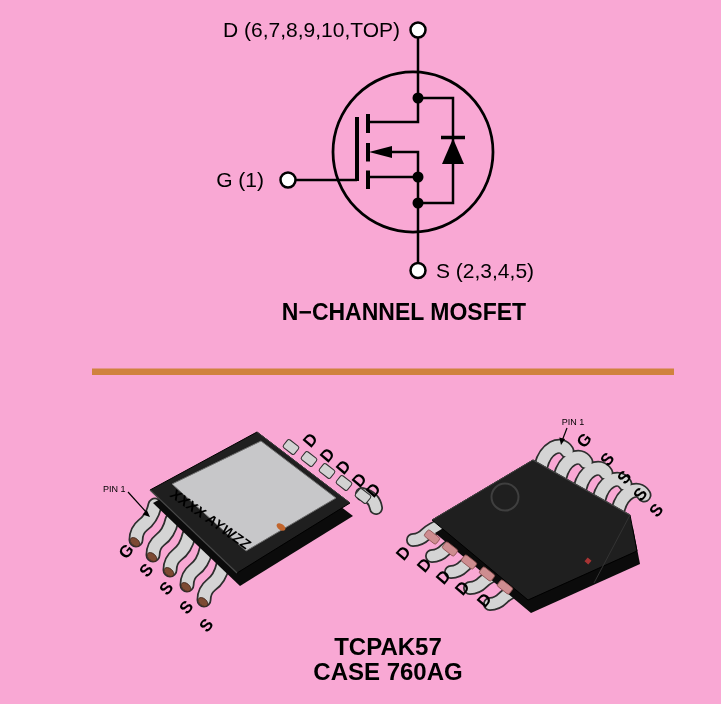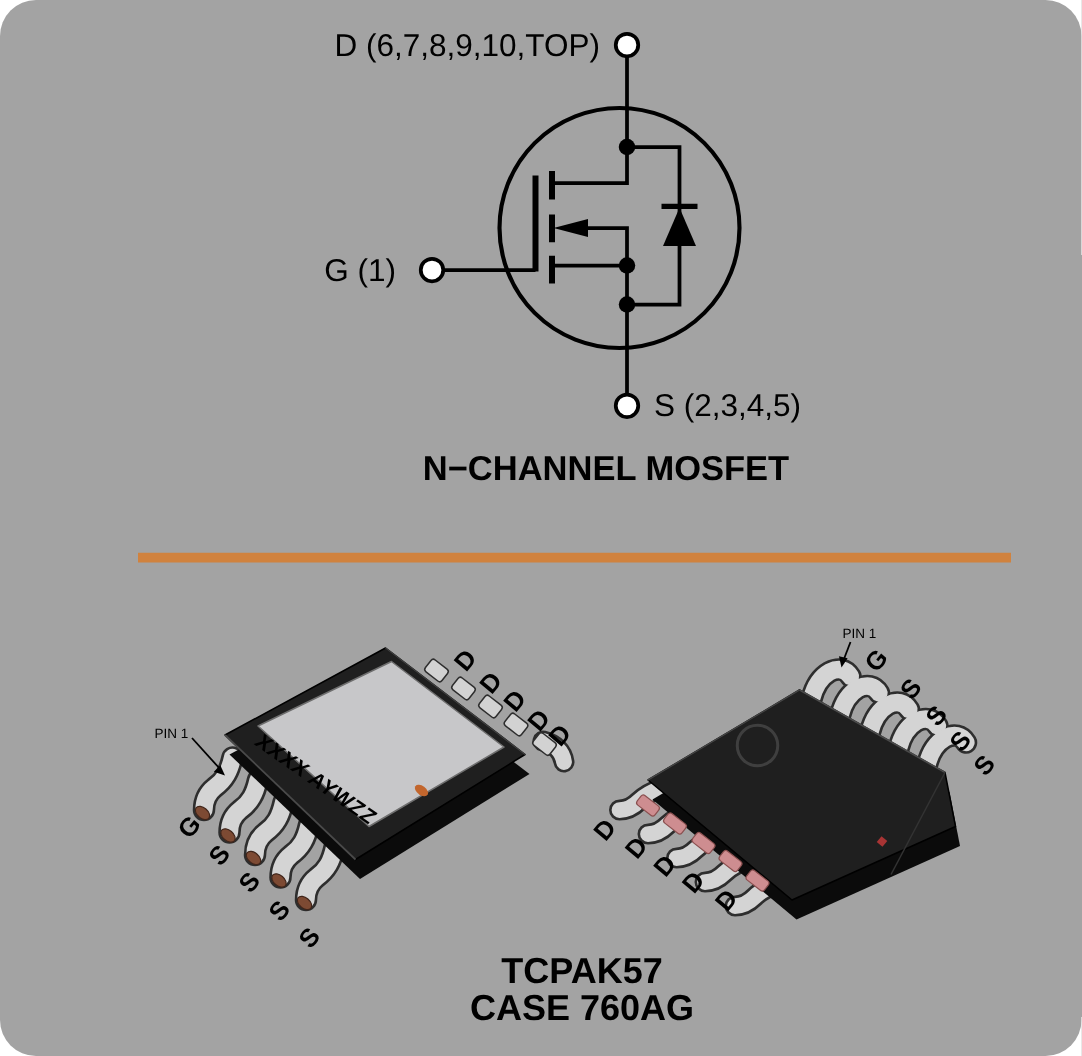--- a/index.html
+++ b/index.html
@@ -1,16 +1,16 @@
 <!DOCTYPE html>
 <html><head>
 <meta charset="utf-8">
 <style>
   html,body{margin:0;padding:0;background:#ffffff;}
-  .page{position:relative;width:721px;height:704px;background:#a3a3a3;overflow:hidden;border-radius:24px;}
+  .page{position:relative;width:721px;height:704px;background:#f9a8d4;overflow:hidden;}
   svg{font-family:"Liberation Sans",sans-serif;}
   svg text{fill:#000;}
   .sch-line{stroke:#000;stroke-width:2.5;fill:none;}
   .sch-thick{stroke:#000;stroke-width:4;fill:none;}
   .sch-fill{fill:#000;stroke:none;}
   .term{fill:#ffffff;stroke:#000;stroke-width:2.5;}
   .lead-o{fill:none;stroke:#2E2E2E;stroke-width:15;stroke-linecap:round;stroke-linejoin:round;}
   .lead-f{fill:none;stroke:#D4D4D4;stroke-width:11.5;stroke-linecap:round;stroke-linejoin:round;}
   .lead-o2{fill:none;stroke:#2E2E2E;stroke-width:14;stroke-linecap:round;stroke-linejoin:round;}
   .lead-f2{fill:none;stroke:#D4D4D4;stroke-width:10.5;stroke-linecap:round;stroke-linejoin:round;}

